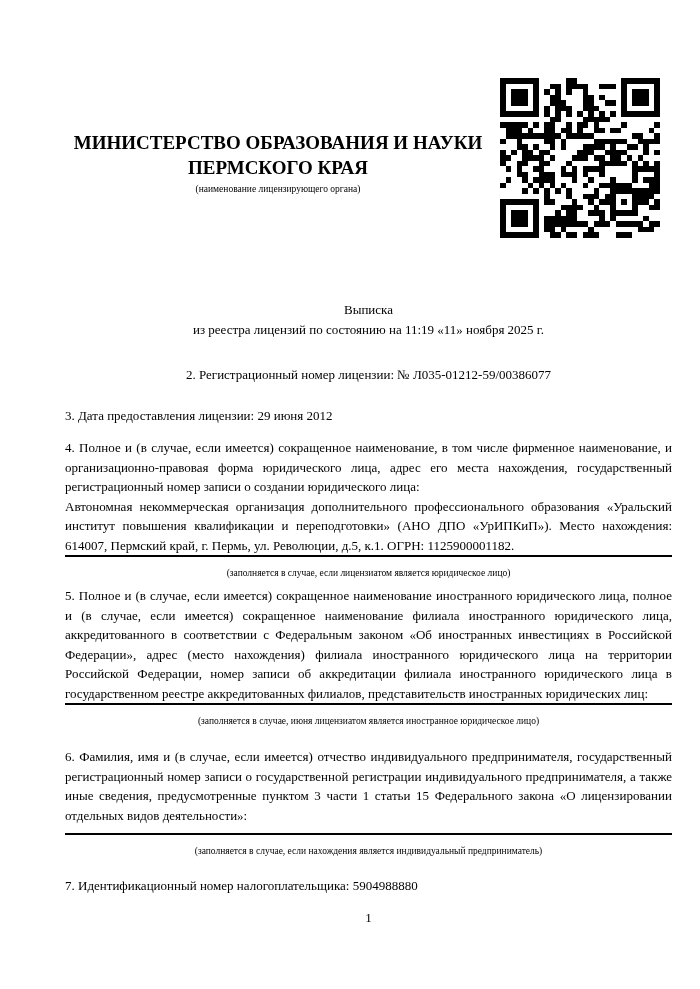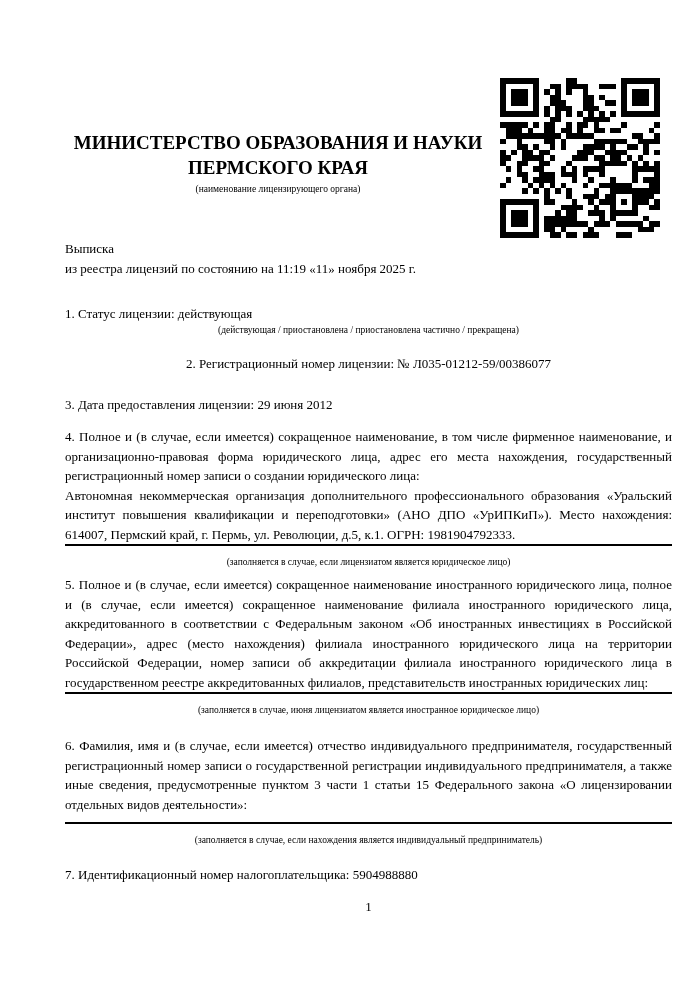--- a/index.html
+++ b/index.html
@@ -13,21 +13,21 @@
     font-family:"Liberation Serif","DejaVu Serif",serif;
     font-size:13px;
     overflow:hidden;
   }
   
   .org{margin-top:130px;width:426px;text-align:center;}
   .org-name{font-weight:bold;font-size:19px;line-height:25px;white-space:nowrap;}
   .org-caption{font-size:9.5px;line-height:12px;margin-top:3px;}
   .qr{position:absolute;left:500px;top:78px;width:160px;height:160px;}
   
-  .doc-title{margin-top:44px;text-align:left;line-height:20px;}
+  .doc-title{margin-top:105px;text-align:center;line-height:20px;}
   
   .items{margin-top:25px;}
   .item{margin:0;}
   .line{line-height:20px;}
   .para{text-align:justify;line-height:19.5px;}
   .fill-rule{border-top:2px solid #000;height:0;}
   .fill-caption{font-size:9.5px;line-height:13px;text-align:center;margin-top:10px;}
   .gap-rule{margin-top:8px;}
   .mt-i1{margin-top:0;}
   .mt-i2{margin-top:17px;text-align:center;}
@@ -54,36 +54,32 @@
     <div class="org-caption">(наименование лицензирующего органа)</div>
   </header>
 
   <section class="doc-title">
     <div class="line">Выписка</div>
     <div class="line">из реестра лицензий по состоянию на 11:19 «11» ноября 2025 г.</div>
   </section>
 
   <main class="items">
 
-    <div class="item mt-i1">
-      <div class="line">1. Статус лицензии: действующая</div>
-      <div class="fill-caption status-caption">(действующая / приостановлена / приостановлена частично / прекращена)</div>
-    </div>
 
     <div class="item mt-i2">
       <div class="line">2. Регистрационный номер лицензии: № Л035-01212-59/00386077</div>
     </div>
 
     <div class="item mt-i3">
       <div class="line">3. Дата предоставления лицензии: 29 июня 2012</div>
     </div>
 
     <div class="item mt-i4">
       <div class="para">4. Полное и (в случае, если имеется) сокращенное наименование, в том числе фирменное наименование, и организационно-правовая форма юридического лица, адрес его места нахождения, государственный регистрационный номер записи о создании юридического лица:</div>
-      <div class="para">Автономная некоммерческая организация дополнительного профессионального образования «Уральский институт повышения квалификации и переподготовки» (АНО ДПО «УрИПКиП»). Место нахождения: 614007, Пермский край, г. Пермь, ул. Революции, д.5, к.1. ОГРН: 1981904792333.</div>
+      <div class="para">Автономная некоммерческая организация дополнительного профессионального образования «Уральский институт повышения квалификации и переподготовки» (АНО ДПО «УрИПКиП»). Место нахождения: 614007, Пермский край, г. Пермь, ул. Революции, д.5, к.1. ОГРН: 1125900001182.</div>
       <div class="fill-rule"></div>
       <div class="fill-caption">(заполняется в случае, если лицензиатом является юридическое лицо)</div>
     </div>
 
     <div class="item mt-i5">
       <div class="para">5. Полное и (в случае, если имеется) сокращенное наименование иностранного юридического лица, полное и (в случае, если имеется) сокращенное наименование филиала иностранного юридического лица, аккредитованного в соответствии с Федеральным законом «Об иностранных инвестициях в Российской Федерации», адрес (место нахождения) филиала иностранного юридического лица на территории Российской Федерации, номер записи об аккредитации филиала иностранного юридического лица в государственном реестре аккредитованных филиалов, представительств иностранных юридических лиц:</div>
       <div class="fill-rule"></div>
       <div class="fill-caption">(заполняется в случае, июня лицензиатом является иностранное юридическое лицо)</div>
     </div>
 

